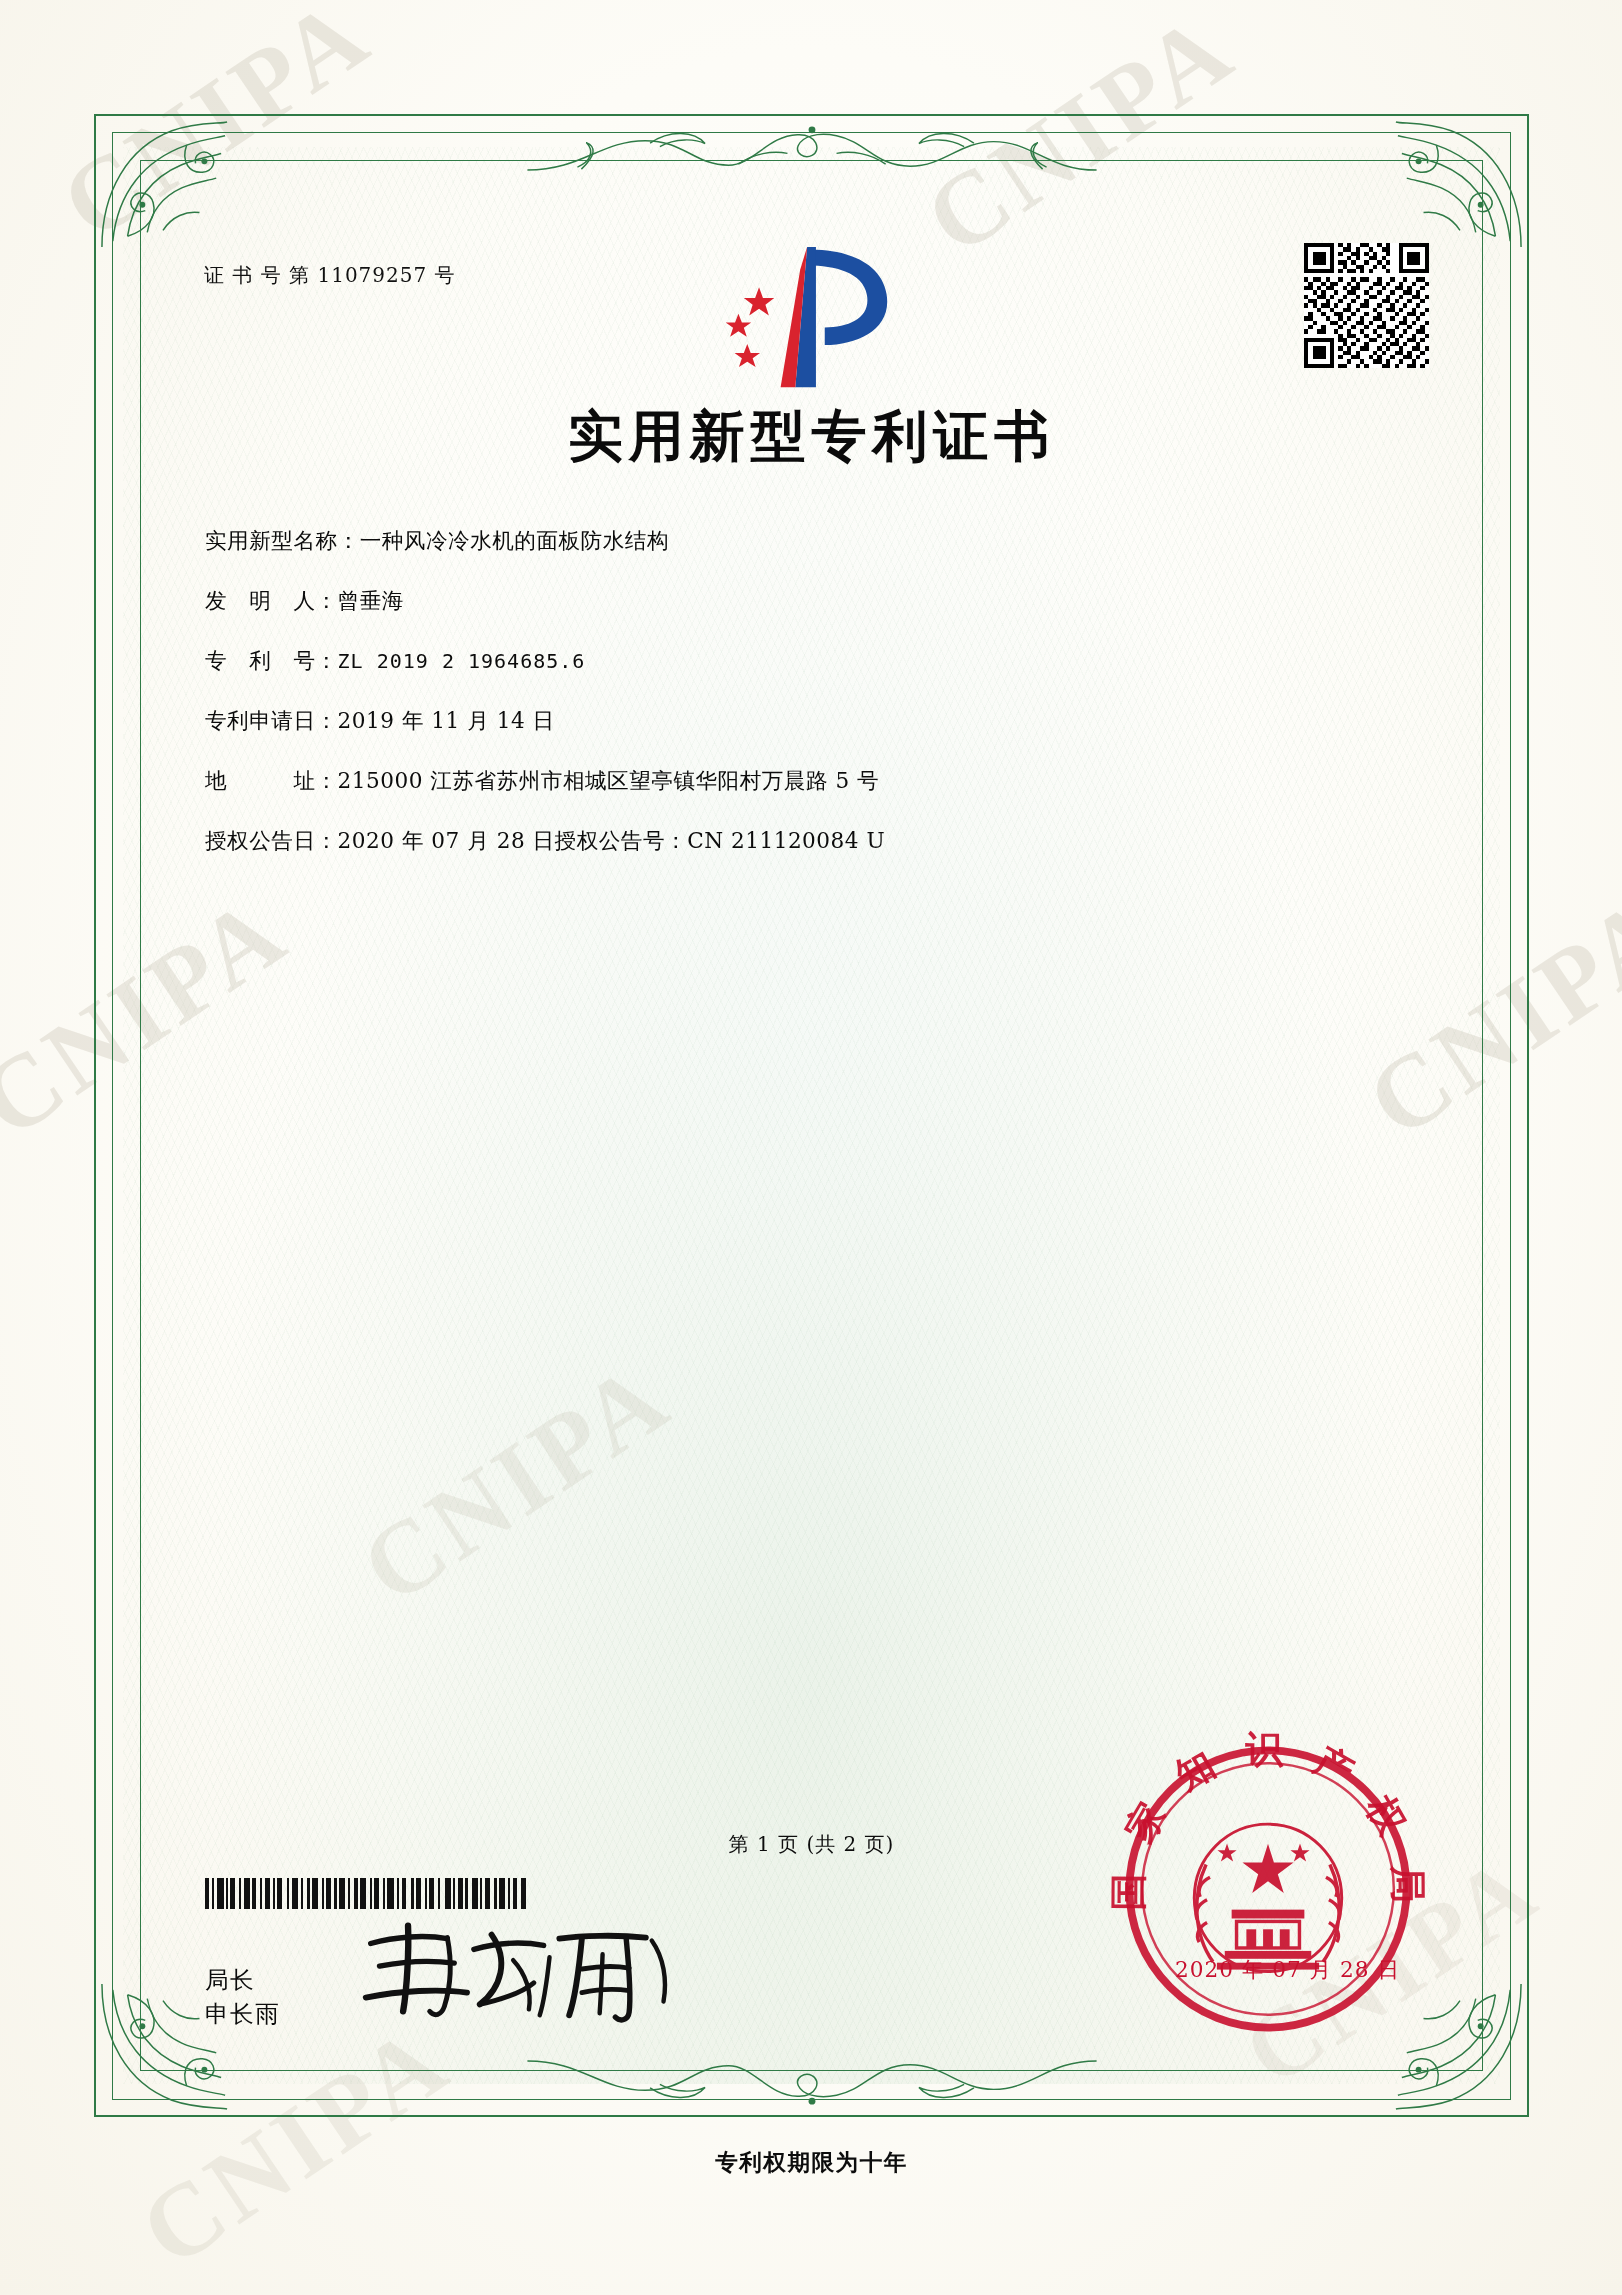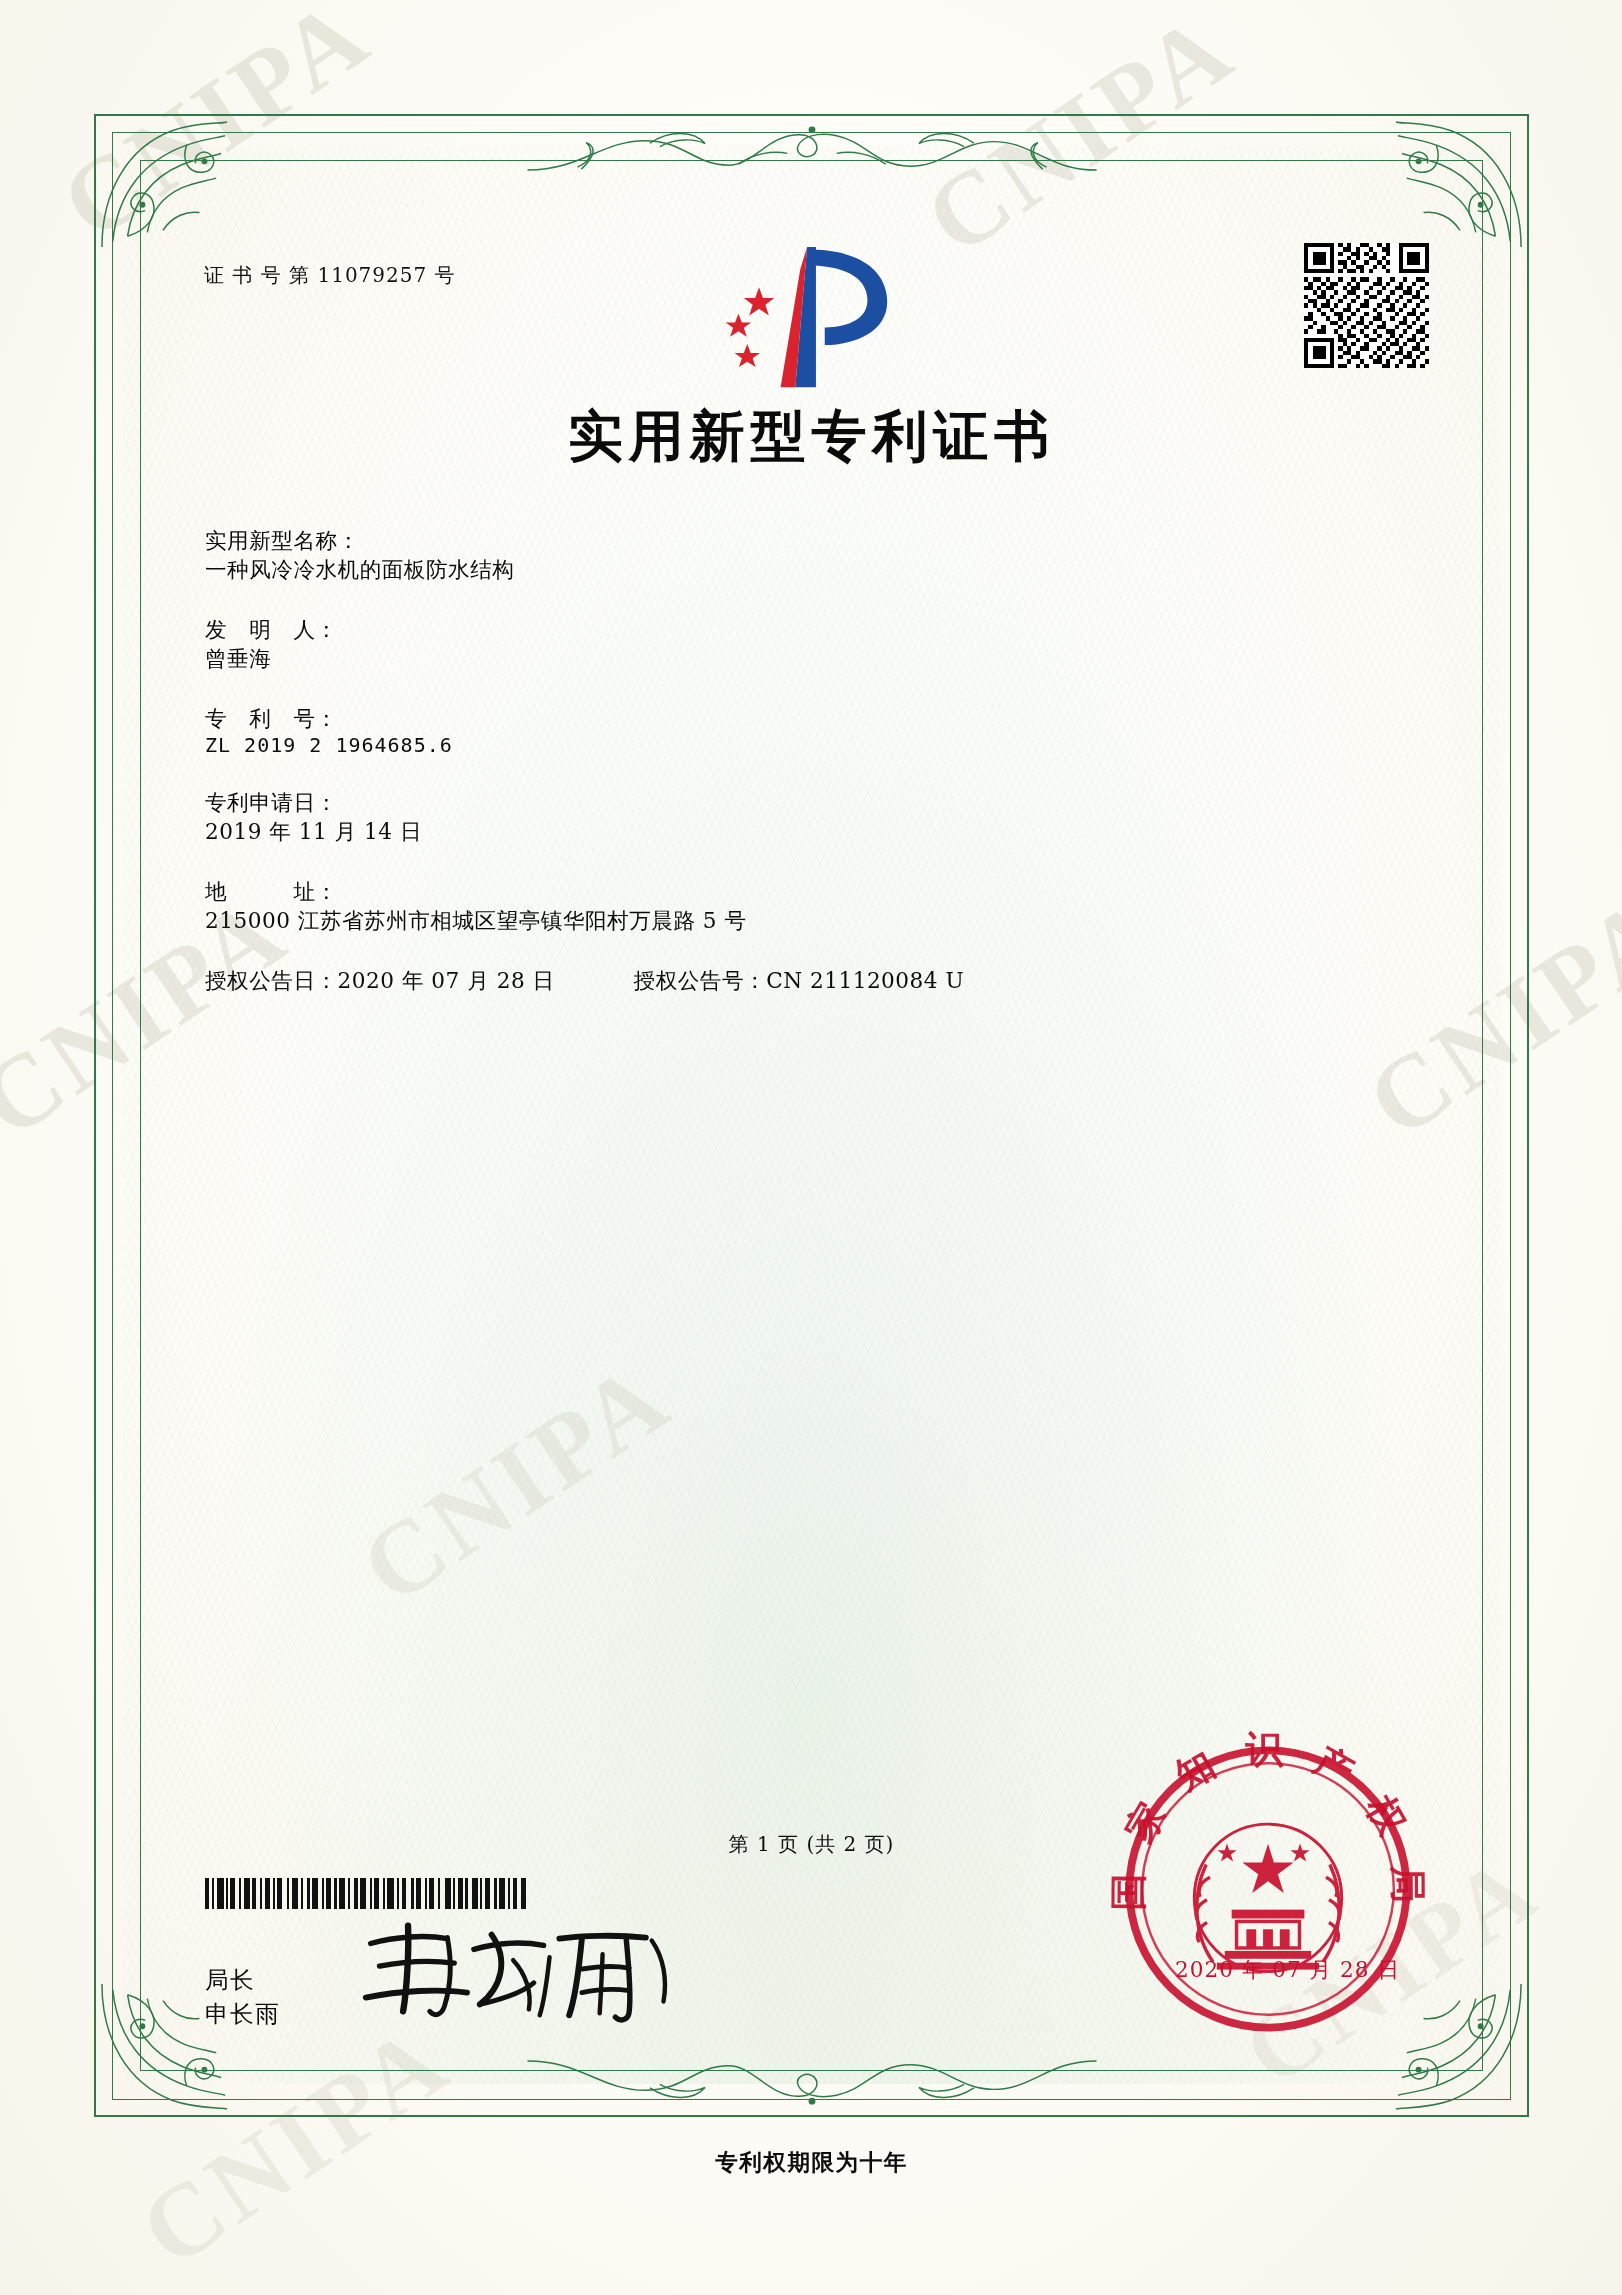--- a/index.html
+++ b/index.html
@@ -146,21 +146,20 @@
   .fields {
     position: absolute;
     left: 65px; right: 44px; top: 366px;
   }
   .field-row {
     display: flex;
     align-items: baseline;
     margin-bottom: 31px;
     font-size: 21.6px;
     color: #0c0c0c;
-    flex-direction: column;
   }
   .f-label {
     white-space: pre;
     flex: 0 0 auto;
     letter-spacing: 0.5px;
   }
   .f-value {
     letter-spacing: 0.5px;
   }
   .f-value.mono {
@@ -169,21 +168,21 @@
     letter-spacing: 1px;
   }
 
   .row-dual {
     display: flex;
     align-items: baseline;
     margin-bottom: 21.6px;
     font-size: 21.6px;
     color: #0c0c0c;
   }
-  .dual-second { margin-left: 79px; }
+  .dual-second { }
 
   .paragraphs {
     position: absolute;
     left: 65px; right: 45px; top: 663px;
     font-size: 21.6px;
     line-height: 1.62;
     color: #0c0c0c;
     text-align: justify;
   }
   .paragraphs p {

